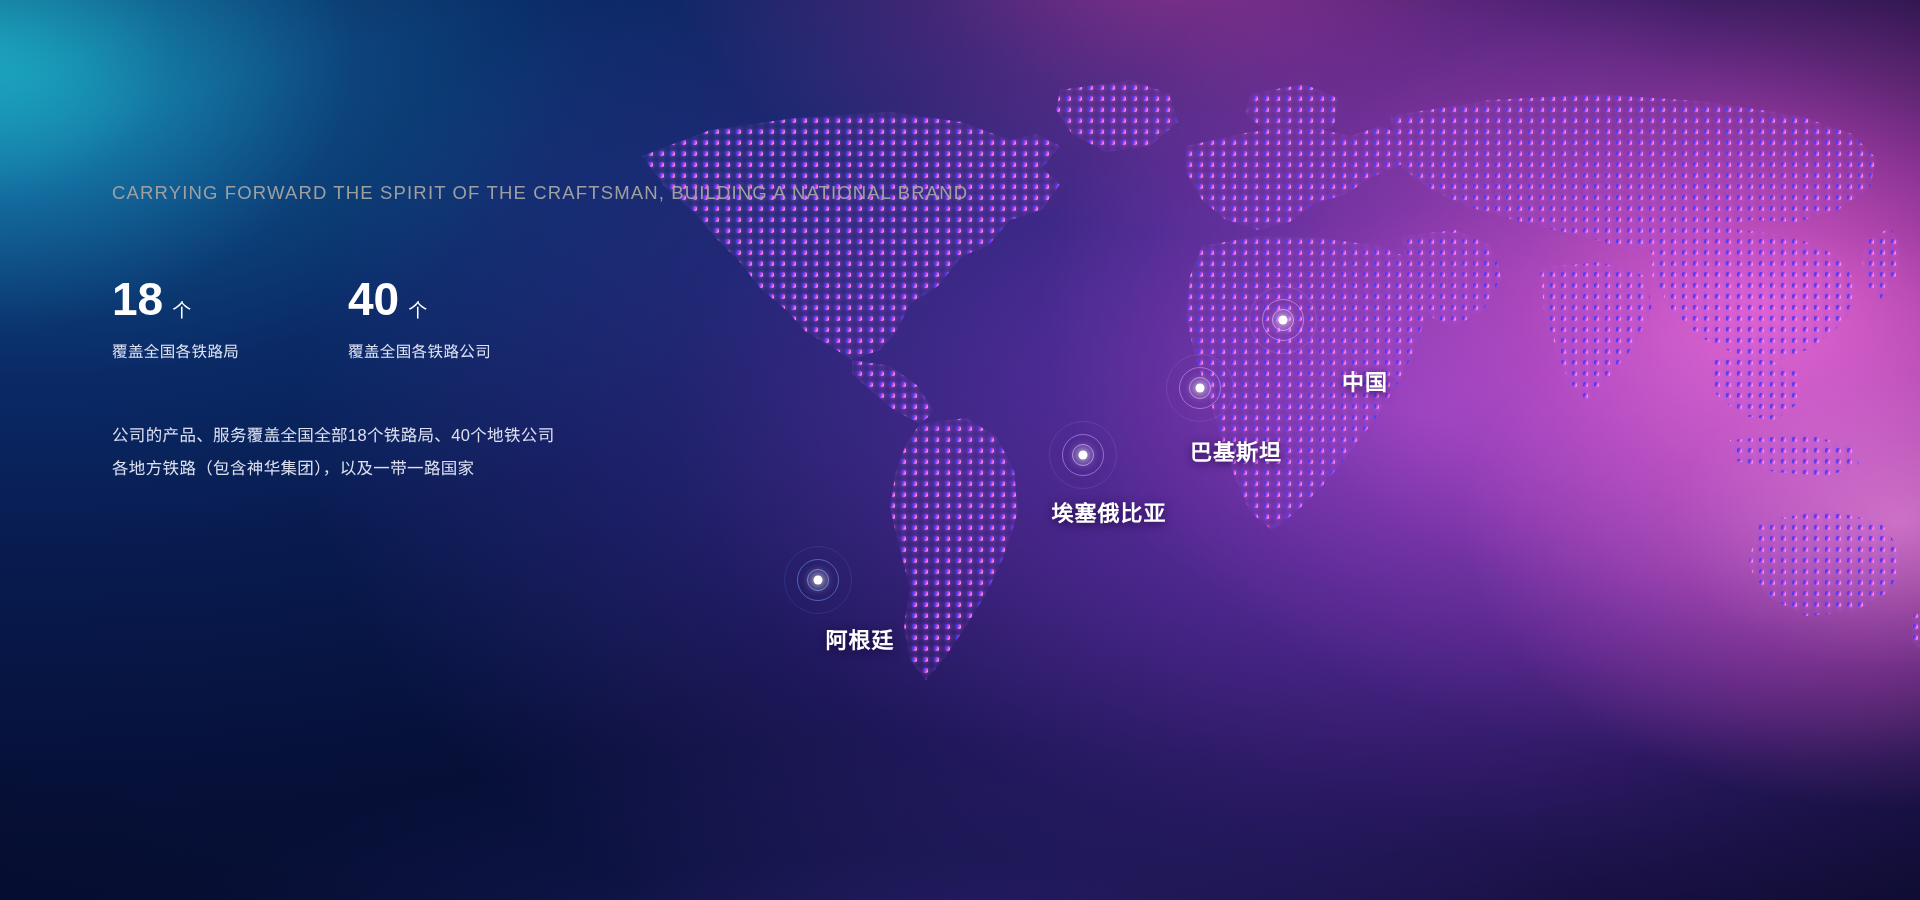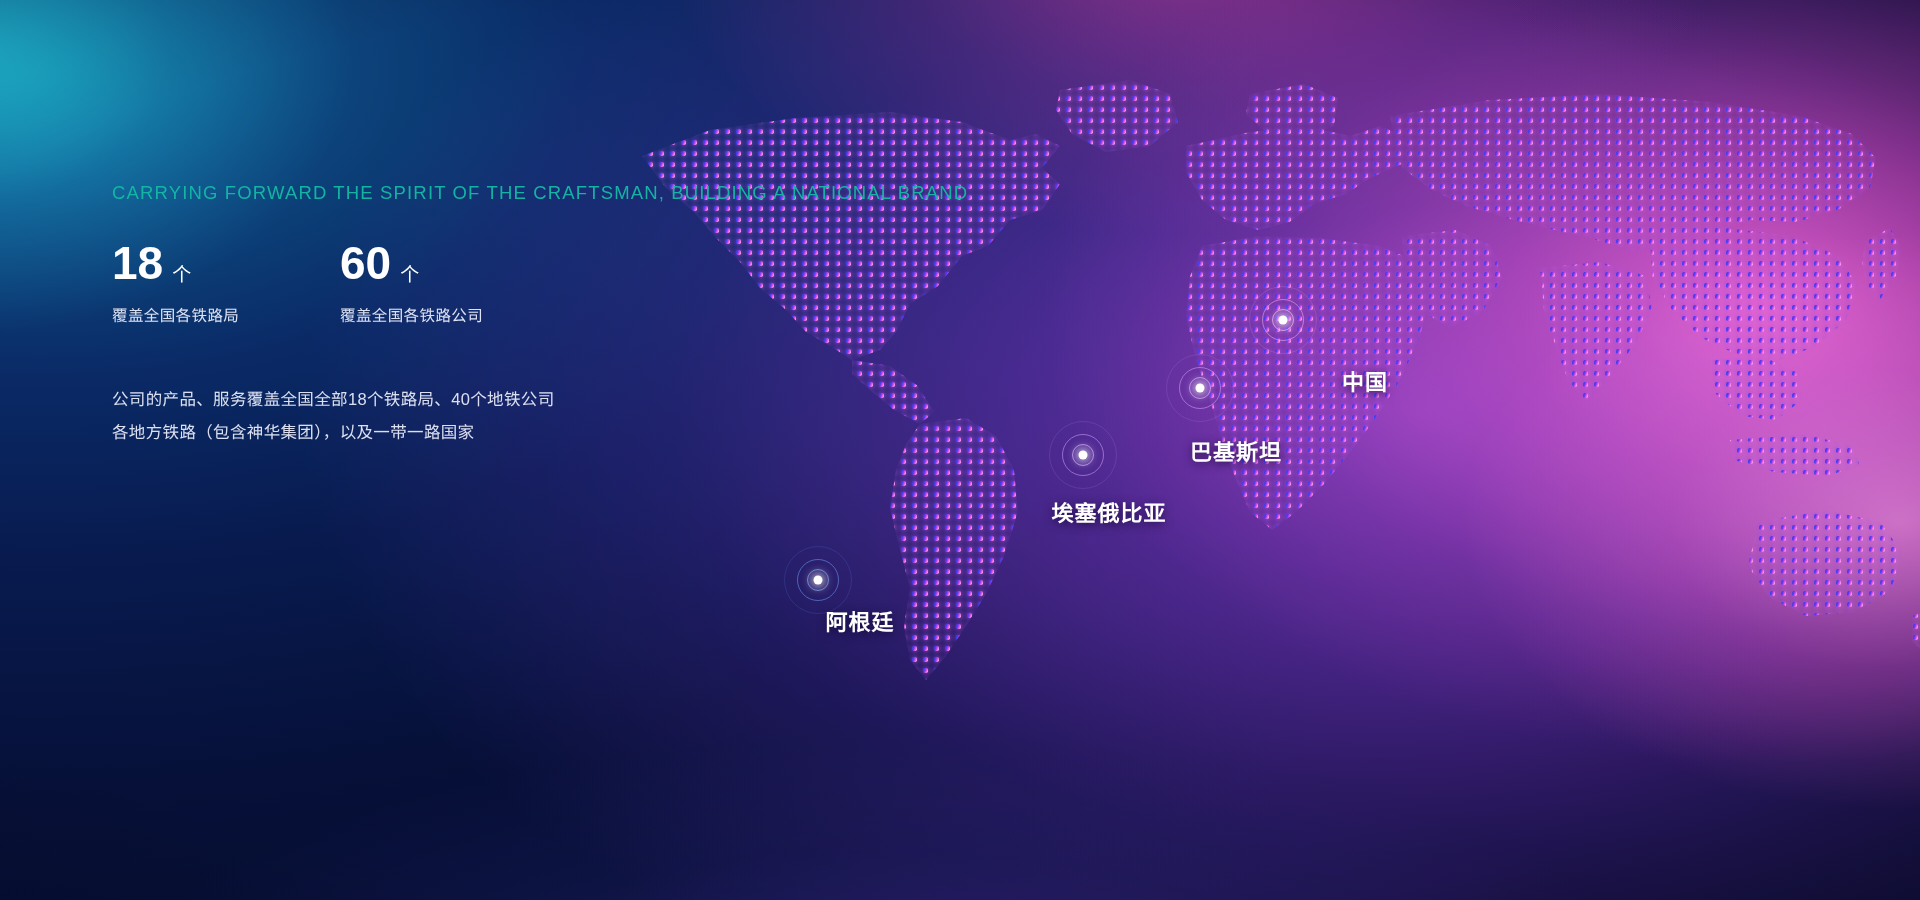--- a/index.html
+++ b/index.html
@@ -79,30 +79,31 @@
     letter-spacing:2px;
     line-height:1.08;
     white-space:nowrap;
     text-shadow:0 2px 18px rgba(10,20,70,.55);
   }
 
   #subhead {
     margin-top:22px;
     font-size:18.5px;
     font-weight:400;
-    color:#14b8a6;
+    color:#a3a3a3;
     letter-spacing:1.15px;
     white-space:nowrap;
     opacity:.97;
   }
 
   #stats {
-    margin-top:36px;
+    margin-top:72px;
     display:flex;
     align-items:flex-start;
+    gap:8px;
   }
   .stat { margin-right:0; }
   .stat.s1 { width:228px; }
   .stat.s2 { width:205px; }
   .stat.s3 { width:220px; }
 
   .stat-row { display:flex; align-items:baseline; }
   .stat-value {
     font-size:46px;
     font-weight:700;
@@ -300,21 +301,21 @@
       <span class="ring r3"></span>
       <span class="dot-core"></span>
       <span class="marker-label" style="left:26px;top:40px;">埃塞俄比亚</span>
     </div>
 
     <div class="marker m-blue" style="left:818px;top:580px;">
       <span class="ring r1"></span>
       <span class="ring r2"></span>
       <span class="ring r3"></span>
       <span class="dot-core"></span>
-      <span class="marker-label" style="left:42px;top:24px;">阿根廷</span>
+      <span class="marker-label" style="left:42px;top:42px;">阿根廷</span>
     </div>
 
   </div>
 
   <div id="content">
 
 
     <p id="subhead">CARRYING FORWARD THE SPIRIT OF THE CRAFTSMAN, BUILDING A NATIONAL BRAND</p>
 
     <div id="stats">
@@ -322,21 +323,21 @@
       <div class="stat s1">
         <div class="stat-row">
           <span class="stat-value">18</span>
           <span class="stat-unit">个</span>
         </div>
         <div class="stat-label">覆盖全国各铁路局</div>
       </div>
 
       <div class="stat s2">
         <div class="stat-row">
-          <span class="stat-value">60</span>
+          <span class="stat-value">40</span>
           <span class="stat-unit">个</span>
         </div>
         <div class="stat-label">覆盖全国各铁路公司</div>
       </div>
 
 
     </div>
 
     <div id="body-copy">
       <div>公司的产品、服务覆盖全国全部18个铁路局、40个地铁公司</div>

